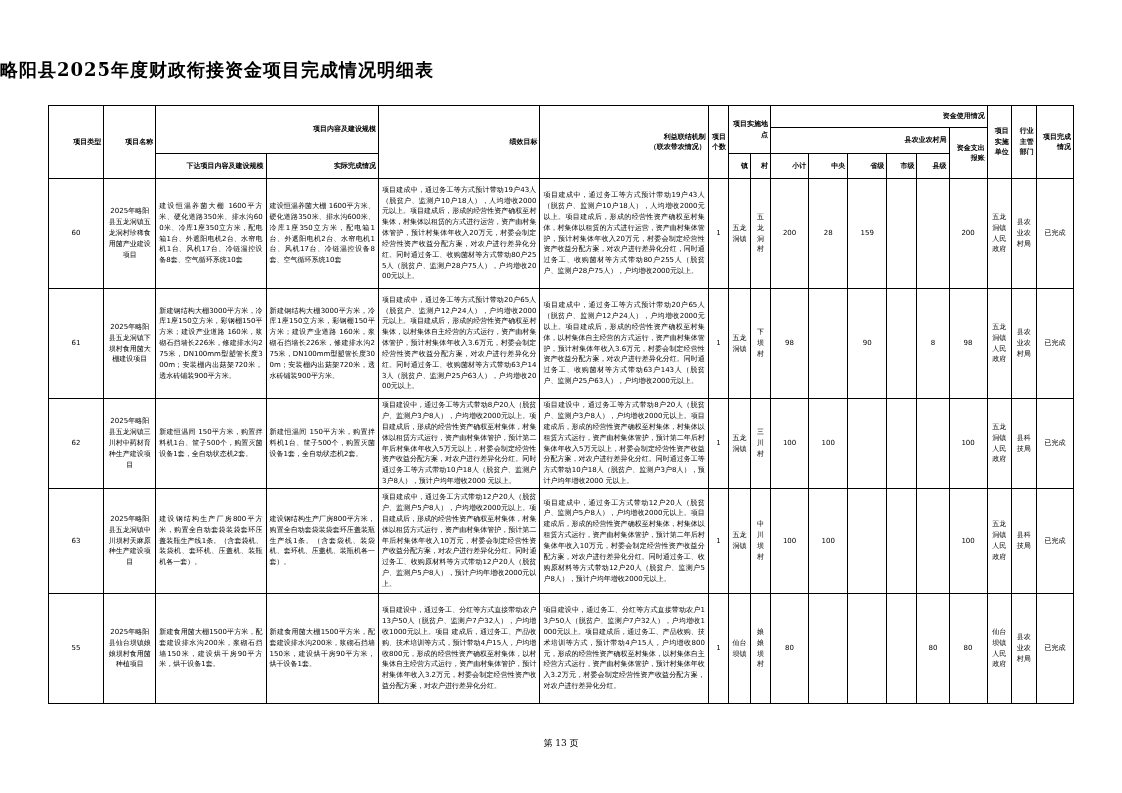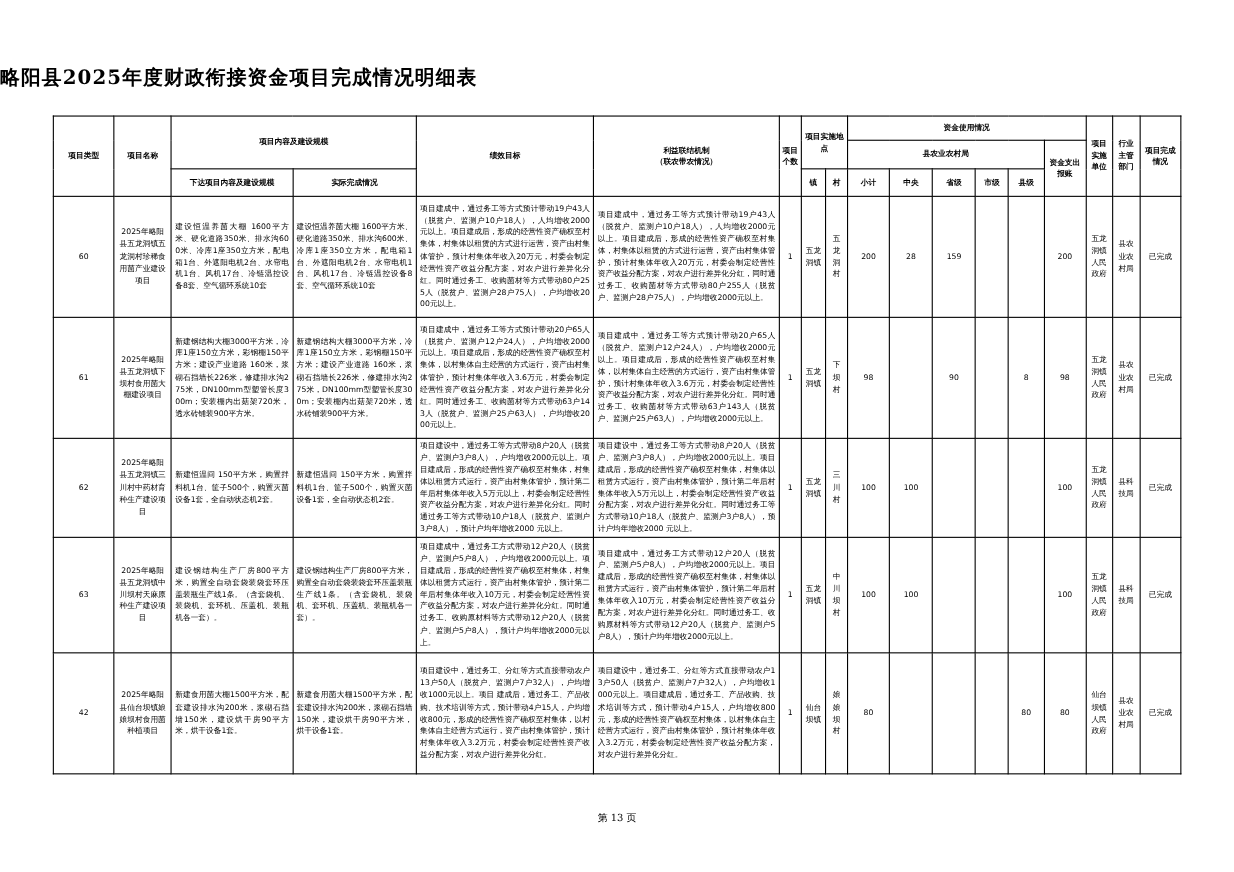--- a/index.html
+++ b/index.html
@@ -15,33 +15,33 @@
   }
   table.main{
     position:absolute;left:48px;top:105px;width:1026px;
     border-collapse:collapse;table-layout:fixed;
   }
   th,td{
     border:1px solid #000;overflow:hidden;color:#000;
     font-size:7px;vertical-align:middle;padding:1px 3px;
     word-break:break-all;
   }
-  th{font-weight:bold;text-align:center;line-height:1.5;padding:1px 2px;}
+  th{font-weight:bold;text-align:right;line-height:1.5;padding:1px 2px;}
   thead tr.h1{height:22px;}
   thead tr.h2{height:26px;}
   thead tr.h3{height:25px;margin-left:20px;}
   tbody tr.r0{height:110px;}
   tbody tr.r1{height:110px;}
   tbody tr.r2{height:90px;}
   tbody tr.r3{height:105px;}
   tbody tr.r4{height:110px;}
   td{line-height:1.55;}
   .c-center{text-align:center;}
   .c-text{text-align:justify;}
-  .pre{white-space:pre-line;}
+  .pre{white-space:pre-line;font-family:Liberation Mono, monospace;}
   .page-footer{
     position:absolute;top:737px;left:0;width:1122px;text-align:center;
     font-size:9px;font-family:"DejaVu Serif","Liberation Serif",serif;
   }
 </style>
 </head>
 <body>
 
 <div class="stray-dot">.</div>
 
@@ -174,21 +174,21 @@
       <td class="c-center">100</td>
       <td class="c-center"></td>
       <td class="c-center"></td>
       <td class="c-center"></td>
       <td class="c-center">100</td>
       <td class="c-center">五龙洞镇人民政府</td>
       <td class="c-center">县科技局</td>
       <td class="c-center">已完成</td>
     </tr>
     <tr class="r4">
-      <td class="c-center">42</td>
+      <td class="c-center">55</td>
       <td class="c-center">2025年略阳县仙台坝镇娘娘坝村食用菌种植项目</td>
       <td class="c-text">新建食用菌大棚1500平方米，配套建设排水沟200米，浆砌石挡墙150米，建设烘干房90平方米，烘干设备1套。</td>
       <td class="c-text">新建食用菌大棚1500平方米，配套建设排水沟200米，浆砌石挡墙150米，建设烘干房90平方米，烘干设备1套。</td>
       <td class="c-text">项目建设中，通过务工、分红等方式直接带动农户13户50人（脱贫户、监测户7户32人），户均增收1000元以上。项目 建成后，通过务工、产品收购、技术培训等方式，预计带动4户15人，户均增收800元，形成的经营性资产确权至村集体，以村集体自主经营方式运行，资产由村集体管护，预计村集体年收入3.2万元，村委会制定经营性资产收益分配方案，对农户进行差异化分红。</td>
       <td class="c-text">项目建设中，通过务工、分红等方式直接带动农户13户50人（脱贫户、监测户7户32人），户均增收1000元以上。项目建成后，通过务工、产品收购、技术培训等方式，预计带动4户15人，户均增收800元，形成的经营性资产确权至村集体，以村集体自主经营方式运行，资产由村集体管护，预计村集体年收入3.2万元，村委会制定经营性资产收益分配方案，对农户进行差异化分红。</td>
       <td class="c-center">1</td>
       <td class="c-center">仙台坝镇</td>
       <td class="c-center">娘娘坝村</td>
       <td class="c-center">80</td>
       <td class="c-center"></td>

